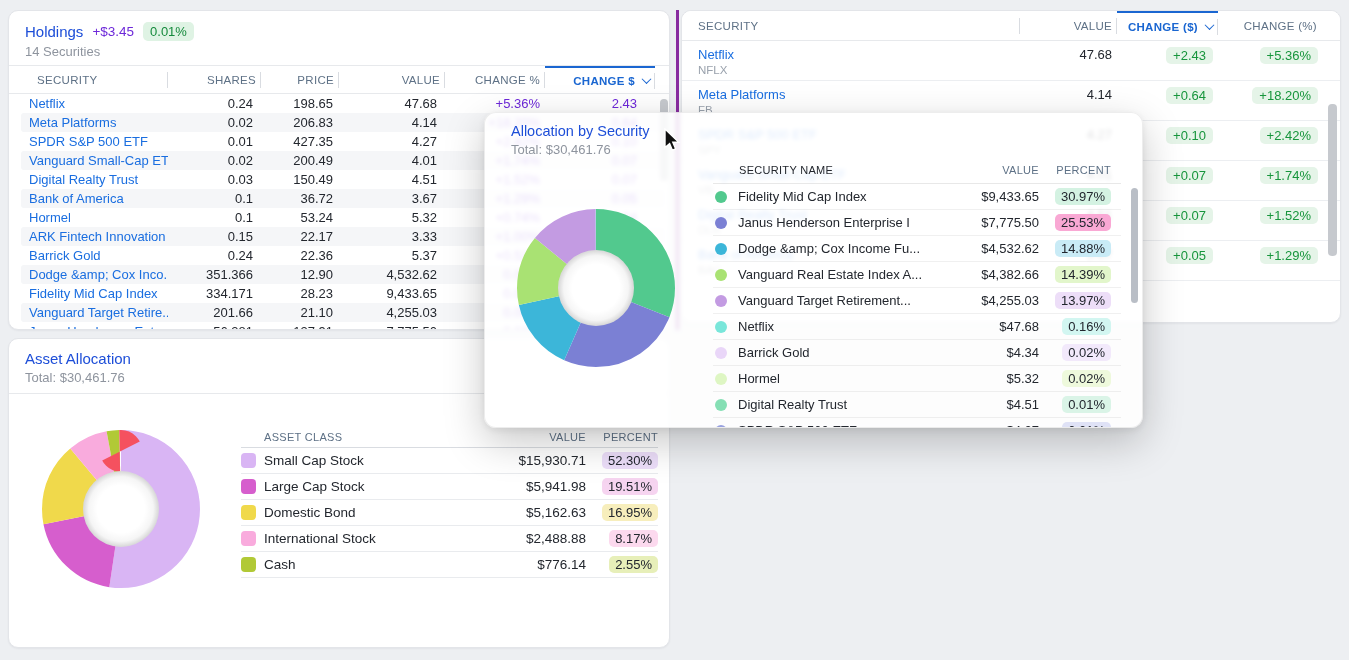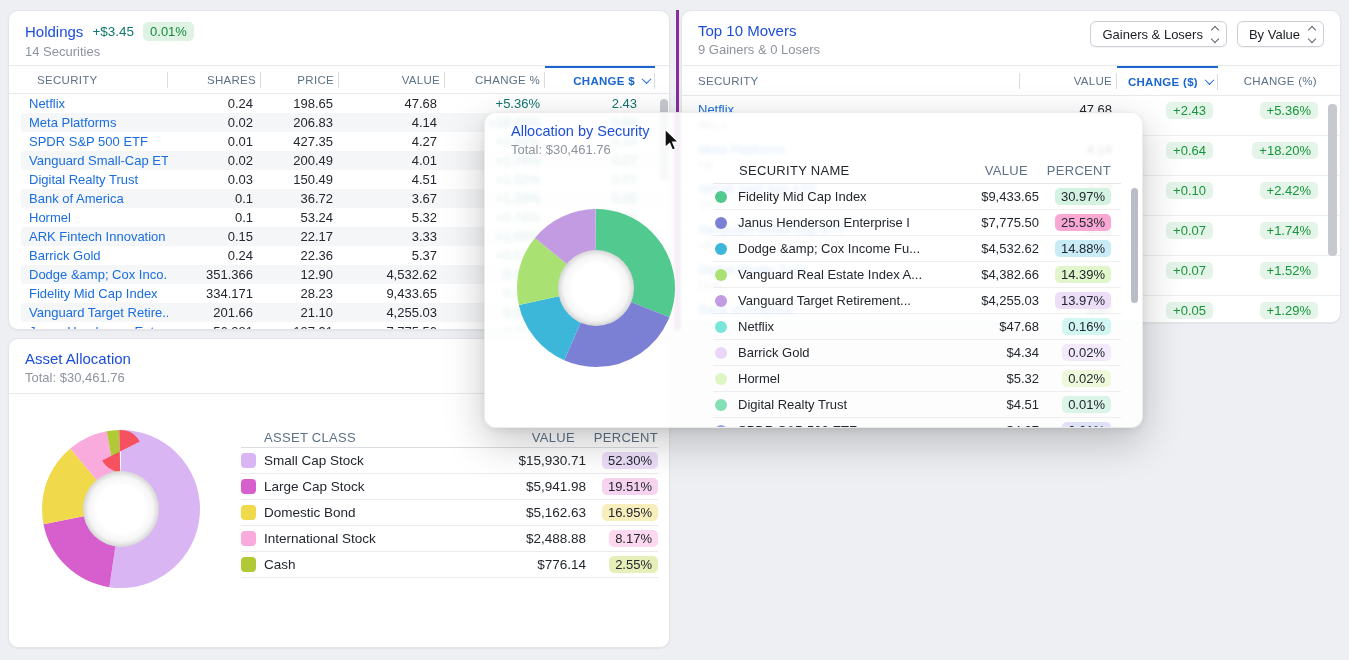--- a/index.html
+++ b/index.html
@@ -11,21 +11,21 @@
   }
   .panel{position:absolute;background:#fff;border:1px solid #e3e5e9;border-radius:10px;
     box-shadow:0 1px 2px rgba(16,24,40,.05);box-sizing:border-box;overflow:hidden;z-index:1;}
   #holdings-panel{left:8px;top:10px;width:662px;height:320px;}
   #movers-panel{left:681px;top:10px;width:660px;height:313px;}
   #asset-panel{left:8px;top:338px;width:662px;height:310px;}
 
   .panel-head{height:55px;box-sizing:border-box;padding:11px 16px 0;border-bottom:1px solid #e7e9ec;position:relative;}
   .title-line{display:flex;align-items:center;gap:9px;}
   .panel-title{font-size:15px;font-weight:normal;color:#1d4ed8;}
-  .green-text{color:#0f766e;}
+  .green-text{color:#6d28d9;}
   .chg-amt{font-size:13.5px;}
   .green-badge{background:#dff3e4;color:#158a3c;font-size:13px;padding:2px 7px;border-radius:5px;}
   .panel-sub{font-size:13px;color:#8e949e;margin-top:3px;}
 
   
   .thead{display:flex;align-items:stretch;color:#5e7186;font-size:11.5px;letter-spacing:.3px;
     border-bottom:1px solid #e7e9ec;box-sizing:border-box;position:relative;background:#fff;}
   .th{position:relative;display:flex;align-items:center;box-sizing:border-box;}
   .th.tick:after{content:'';position:absolute;right:0;top:50%;margin-top:-8px;height:16px;width:1px;background:#d9dce1;}
   .th.sorted{color:#1a66d1;font-weight:bold;border-top:2px solid #1a66d1;}
@@ -68,21 +68,21 @@
   .sel-chevs i{display:block;width:5px;height:5px;border-right:1.6px solid #5d646e;border-bottom:1.6px solid #5d646e;}
   .sel-chevs i.up{transform:rotate(-135deg);}
   .sel-chevs i.dn{transform:rotate(45deg);}
 
   
   .vthumb{position:absolute;border-radius:4px;background:#c6c9ce;z-index:3;}
 
   
   .alloc-table{position:absolute;font-size:13.5px;}
   #asset-table{left:232px;top:88px;width:417px;}
-  .alloc-head{display:flex;align-items:center;height:20px;color:#5e7186;font-size:13px;letter-spacing:.3px;border-bottom:1px solid #d9dce1;gap:11px;}
+  .alloc-head{display:flex;align-items:center;height:20px;color:#5e7186;font-size:11px;letter-spacing:.3px;border-bottom:1px solid #d9dce1;}
   .alloc-head .a-name{flex:1;padding-left:23px;}
   .alloc-head .a-val{flex:0 0 115px;text-align:right;}
   .alloc-head .a-pct{flex:0 0 72px;text-align:right;}
   .arow{display:flex;align-items:center;height:25px;border-bottom:1px solid #e9ebee;}
   .swatch{width:15px;height:15px;border-radius:4px;margin-right:8px;flex:0 0 15px;}
   .a-name{flex:1;overflow:hidden;white-space:nowrap;}
   .a-val{flex:0 0 115px;text-align:right;}
   .a-pct{flex:0 0 72px;text-align:right;}
   .pct-badge{display:inline-block;padding:1px 6px;border-radius:5px;color:#22262e;font-size:13px;}
 
@@ -246,42 +246,20 @@
         <span class="hc c-pct green-text">0.00%</span>
         <span class="hc c-usd green-text">0.00</span>
       </div>
     </div>
   <div class="vthumb" style="left:651px;top:88px;width:8px;height:82px;"></div>
 </section>
 
 <div id="purple-divider"></div>
 
 <section class="panel" id="movers-panel">
-  <div class="panel-head">
-    <div class="title-line">
-      <span class="panel-title">Top 10 Movers</span>
-    </div>
-    <div class="panel-sub">9 Gainers &amp; 0 Losers</div>
-    <div class="head-controls">
-      <div class="select">
-        <span>Gainers &amp; Losers</span>
-        <span class="sel-chevs">
-            <i class="up"></i>
-            <i class="dn"></i>
-          </span>
-      </div>
-      <div class="select">
-        <span>By Value</span>
-        <span class="sel-chevs">
-            <i class="up"></i>
-            <i class="dn"></i>
-          </span>
-      </div>
-    </div>
-  </div>
   <div class="thead" id="movers-thead">
     <div class="th mw0 tick">SECURITY</div>
     <div class="th mw1 num tick">VALUE</div>
     <div class="th mw2 num sorted tick">
       <span>CHANGE ($)</span>
       <span class="chev"></span>
     </div>
     <div class="th mw3 num">CHANGE (%)</div>
   </div>
   <div id="movers-body">

